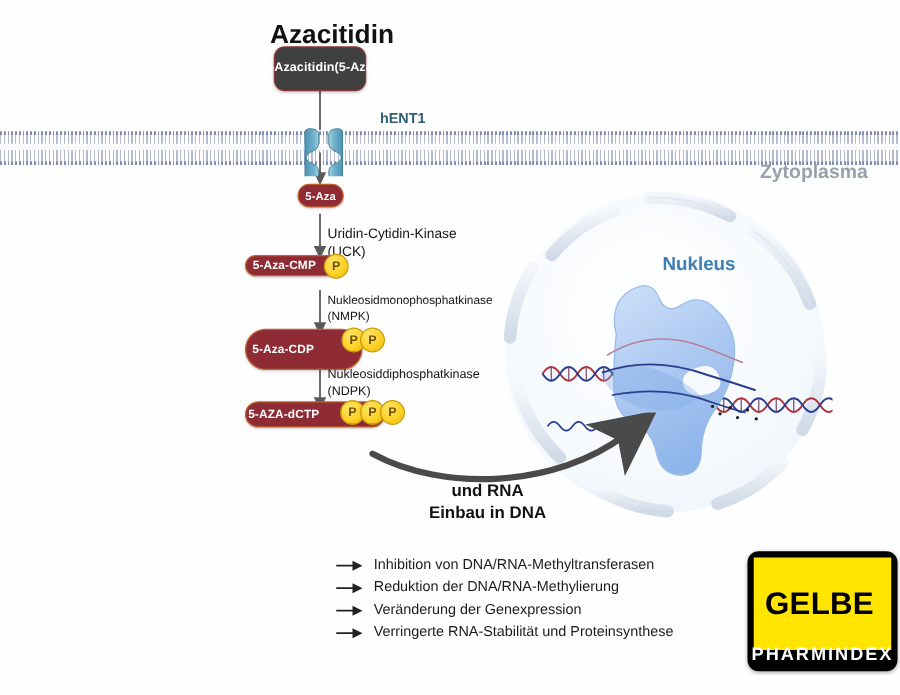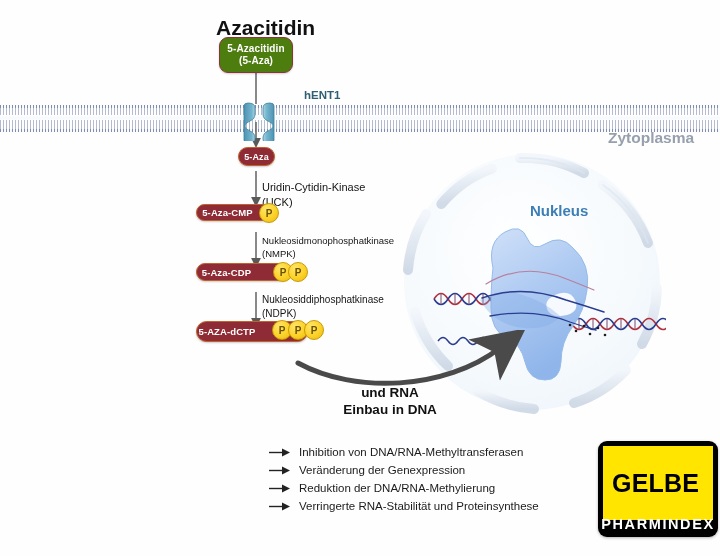--- a/index.html
+++ b/index.html
@@ -39,24 +39,24 @@
   
   .cap{
     position:absolute;
     display:flex;align-items:center;justify-content:center;
     color:#fff;font-weight:600;
     box-sizing:border-box;
     letter-spacing:.1px;
     white-space:nowrap;
   }
   .cap-top{
-    background:#4d7c0f;
+    background:#404040;
     border:1px solid #8a3636;
     border-radius:9px;
-    flex-direction:column;
+    flex-direction:row;
     line-height:1.25;
     box-shadow:0 1px 2px rgba(0,0,0,.18);
   }
   .cap-pill{
     background:#8e2b34;
     border:1.2px solid #c0622b;
     border-radius:999px;
     box-shadow:0 1px 2px rgba(0,0,0,.2);
   }
   .pcircle{
@@ -271,21 +271,21 @@
   <div class="cap cap-pill" style="left:196px;top:204px;width:80px;height:17px;font-size:9.5px;padding-right:17px;">
     <span>5-Aza-CMP</span>
   </div>
   <div class="pcircle" style="left:259px;top:203px;width:20px;height:20px;font-size:10px;">P</div>
 
   <div class="t-enz" style="left:262px;top:235px;font-size:9.5px;">
     <div>Nukleosidmonophosphatkinase</div>
     <div>(NMPK)</div>
   </div>
 
-  <div class="cap cap-pill" style="left:196px;top:263px;width:94px;height:18px;font-size:9.5px;padding-right:33px;">
+  <div class="cap cap-pill" style="left:196px;top:263px;width:94px;height:33px;font-size:9.5px;padding-right:33px;">
     <span>5-Aza-CDP</span>
   </div>
   <div class="pcircle" style="left:273px;top:262px;width:20px;height:20px;font-size:10px;">P</div>
   <div class="pcircle" style="left:288px;top:262px;width:20px;height:20px;font-size:10px;">P</div>
 
   <div class="t-enz" style="left:262px;top:293px;font-size:10px;">
     <div>Nukleosiddiphosphatkinase</div>
     <div>(NDPK)</div>
   </div>
 
@@ -318,29 +318,29 @@
         <path d="M14 1.5 L22 5.5 L14 9.5 z" fill="#222"></path>
       </svg>
       <span class="btxt">Inhibition von DNA/RNA-Methyltransferasen</span>
     </div>
 
     <div class="brow">
       <svg width="24" height="11" viewBox="0 0 24 11" style="flex:none;margin-right:7px;">
         <line x1="1" y1="5.5" x2="15" y2="5.5" stroke="#222" stroke-width="1.4"></line>
         <path d="M14 1.5 L22 5.5 L14 9.5 z" fill="#222"></path>
       </svg>
-      <span class="btxt">Veränderung der Genexpression</span>
+      <span class="btxt">Reduktion der DNA/RNA-Methylierung</span>
     </div>
 
     <div class="brow">
       <svg width="24" height="11" viewBox="0 0 24 11" style="flex:none;margin-right:7px;">
         <line x1="1" y1="5.5" x2="15" y2="5.5" stroke="#222" stroke-width="1.4"></line>
         <path d="M14 1.5 L22 5.5 L14 9.5 z" fill="#222"></path>
       </svg>
-      <span class="btxt">Reduktion der DNA/RNA-Methylierung</span>
+      <span class="btxt">Veränderung der Genexpression</span>
     </div>
 
     <div class="brow">
       <svg width="24" height="11" viewBox="0 0 24 11" style="flex:none;margin-right:7px;">
         <line x1="1" y1="5.5" x2="15" y2="5.5" stroke="#222" stroke-width="1.4"></line>
         <path d="M14 1.5 L22 5.5 L14 9.5 z" fill="#222"></path>
       </svg>
       <span class="btxt">Verringerte RNA-Stabilität und Proteinsynthese</span>
     </div>
 

